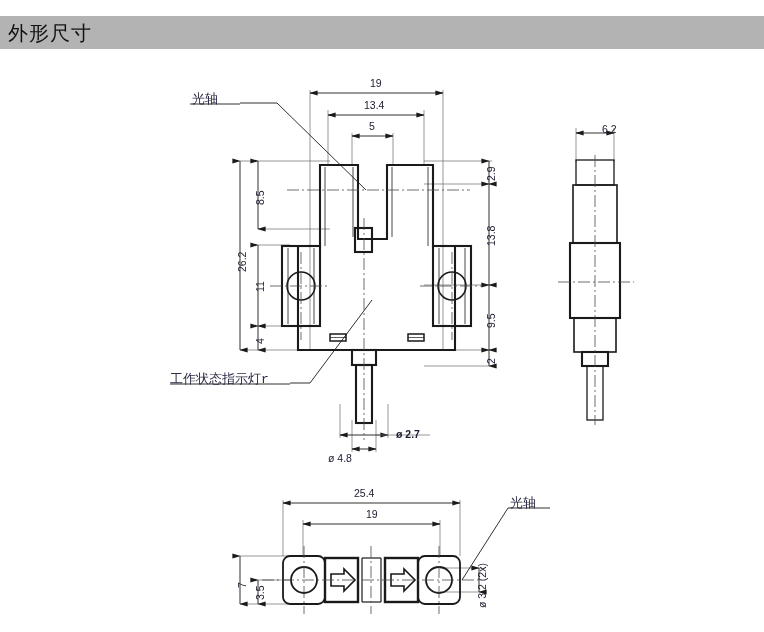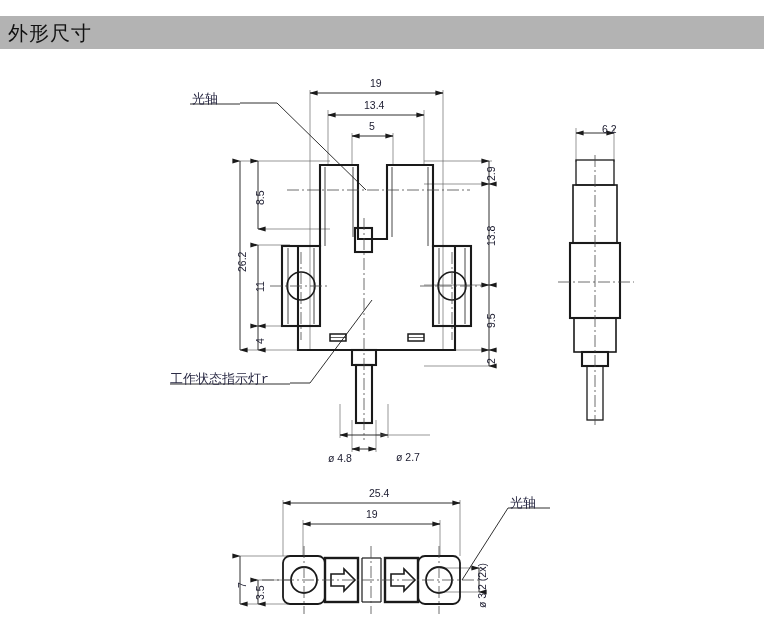--- a/index.html
+++ b/index.html
@@ -274,26 +274,26 @@
 <div class="lbl rot" style="left:236px;top:272px;">26.2</div>
 <div class="lbl rot" style="left:254px;top:205px;">8.5</div>
 <div class="lbl rot" style="left:254px;top:292px;">11</div>
 <div class="lbl rot" style="left:254px;top:344px;">4</div>
 
 <div class="lbl rot" style="left:485px;top:181px;">2.9</div>
 <div class="lbl rot" style="left:485px;top:246px;">13.8</div>
 <div class="lbl rot" style="left:485px;top:328px;">9.5</div>
 <div class="lbl rot" style="left:485px;top:364px;">2</div>
 
-<div class="lbl" style="left:396px;top:451px;">ø 2.7</div>
+<div class="lbl" style="left:396px;top:428px;font-weight:bold;">ø 2.7</div>
 <div class="lbl" style="left:328px;top:452px;">ø 4.8</div>
 
 <div class="lbl cn" style="left:192px;top:90px;">光轴</div>
 <div class="lbl cn" style="left:170px;top:370px;font-family:Liberation Mono, monospace;">工作状态指示灯r</div>
 
 <div class="lbl" style="left:586px;top:123px;margin-left:16px;">6.2</div>
 
-<div class="lbl" style="left:369px;top:487px;">25.4</div>
+<div class="lbl" style="left:354px;top:487px;">25.4</div>
 <div class="lbl" style="left:366px;top:508px;">19</div>
 <div class="lbl rot" style="left:236px;top:588px;">7</div>
 <div class="lbl rot" style="left:254px;top:600px;">3.5</div>
 <div class="lbl rot" style="left:476px;top:608px;">ø 3.2 (2x)</div>
 <div class="lbl cn" style="left:510px;top:494px;">光轴</div>
 
 </body></html>

